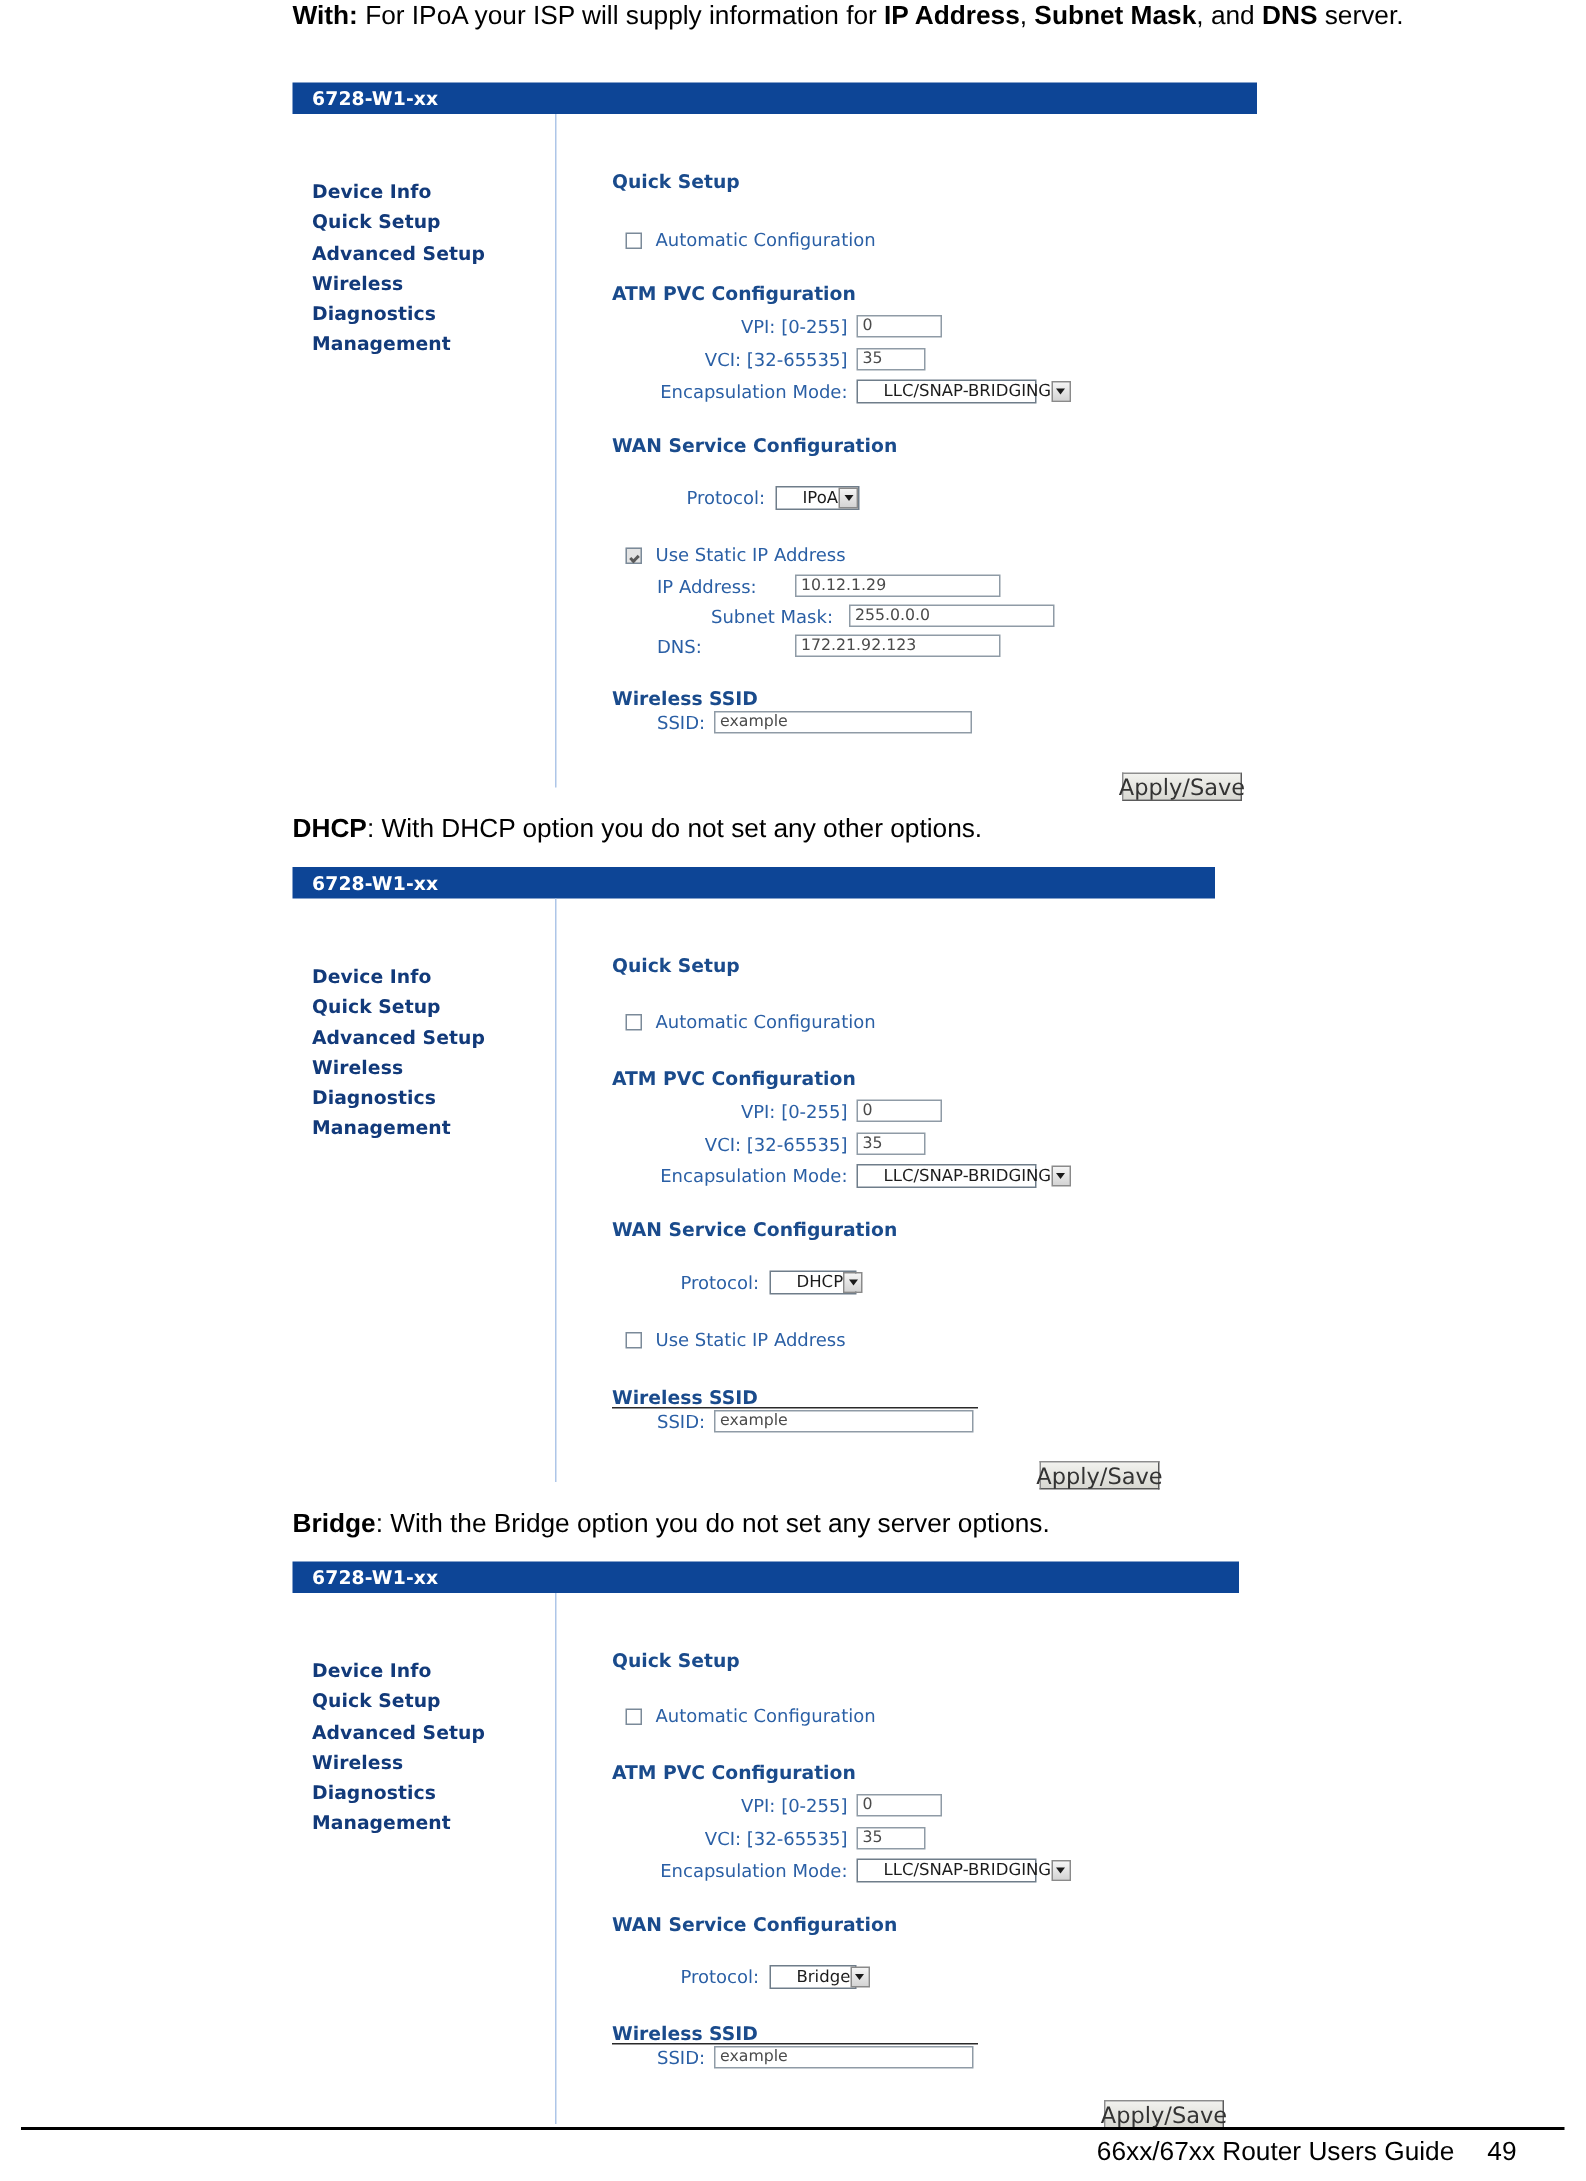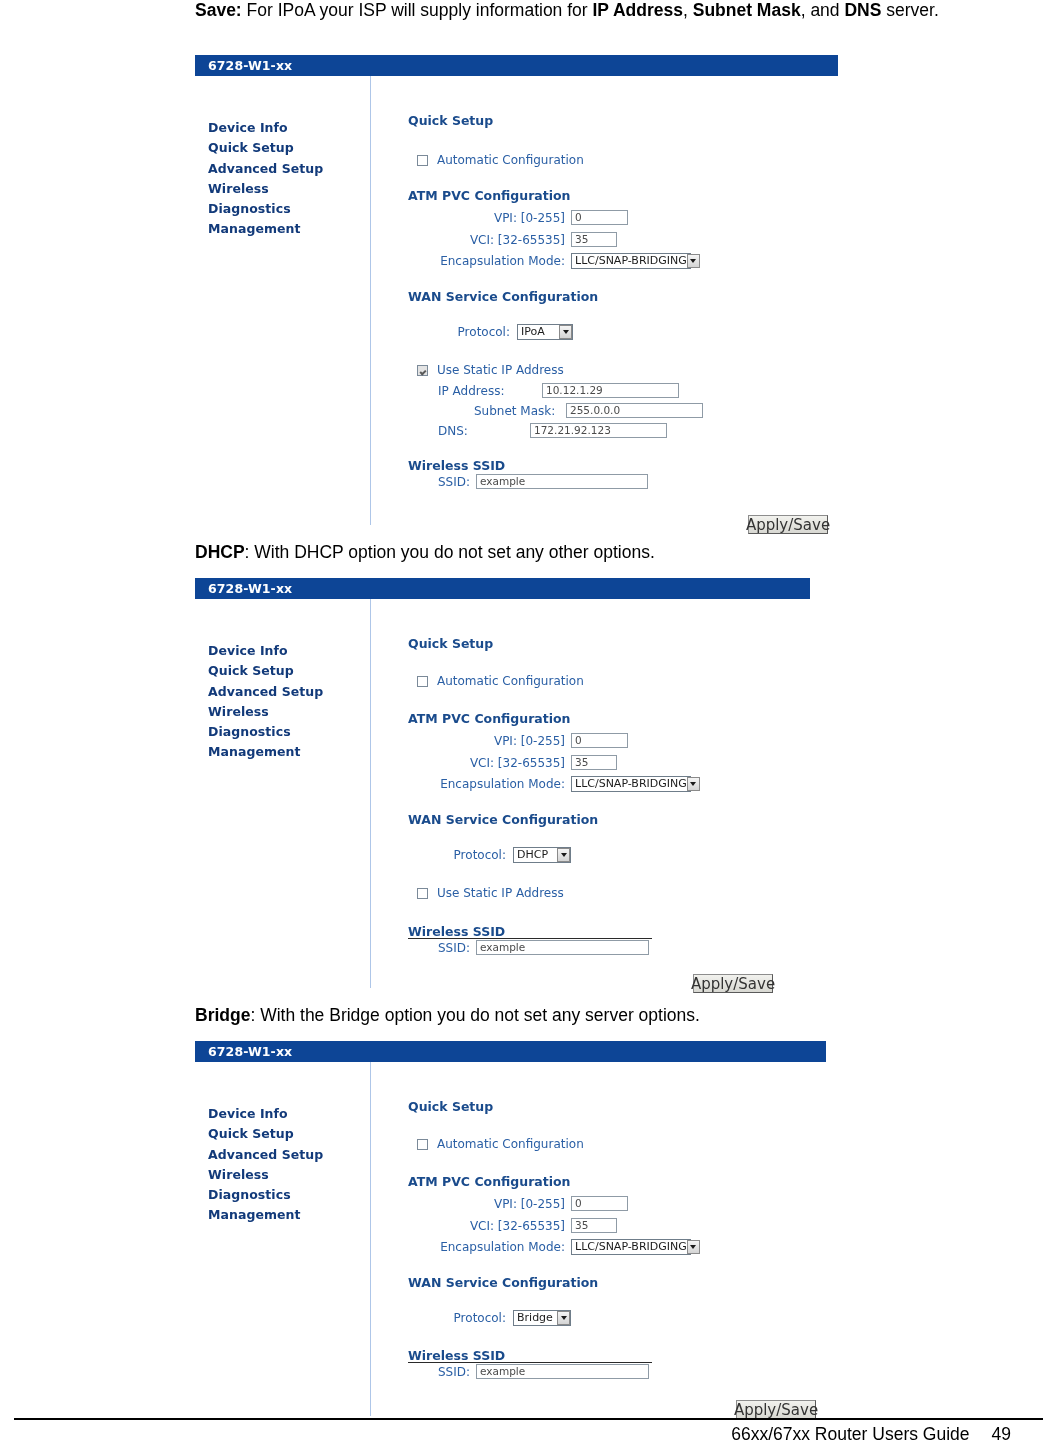--- a/index.html
+++ b/index.html
@@ -148,21 +148,21 @@
   }
   .selectbox {
     border: 1px solid #6f7d8a;
     background: #ffffff;
     height: 16px;
     box-sizing: border-box;
     font-family: "DejaVu Sans", sans-serif;
     font-size: 11px;
     color: #1c1c1c;
     line-height: 14px;
-    padding-left: 3px;
+    padding-left: 17px;
     display: flex;
     align-items: center;
     justify-content: space-between;
   }
   .sel-arrow {
     width: 13px;
     height: 14px;
     background: linear-gradient(#f5f5f5, #d4d4d4);
     border: 1px solid #8a8a8a;
     box-sizing: border-box;
@@ -219,21 +219,21 @@
   }
   .footer-pageno {
     display: inline-block;
     margin-left: 22px;
   }
 </style>
 </head>
 <body>
 
 <div class="prose" style="top:-2px;">
-  <b>Save:</b><span> For IPoA your ISP will supply information for </span><b>IP Address</b><span>, </span><b>Subnet Mask</b><span>, and </span><b>DNS</b><span> server.</span>
+  <b>With:</b><span> For IPoA your ISP will supply information for </span><b>IP Address</b><span>, </span><b>Subnet Mask</b><span>, and </span><b>DNS</b><span> server.</span>
 </div>
 
 <div class="router-panel" style="top:55px; width:643px; height:470px;">
   <div class="titlebar">
     <span>6728-W1-xx</span>
   </div>
   <div class="panel-body" style="height:449px;">
     <div class="divider" style="left:175px; height:449px;"></div>
 
     <div class="nav" style="top:42px;">
@@ -281,21 +281,21 @@
           <span>IPoA</span>
           <span class="sel-arrow"></span>
         </span>
       </div>
 
       <div class="chk-row" style="position:absolute; left:9px; top:287px;">
         <span class="chk checked"></span>
         <span class="lbl">Use Static IP Address</span>
       </div>
 
-      <div class="field-row" style="position:absolute; left:30px; top:307px;gap:12px;">
+      <div class="field-row" style="position:absolute; left:30px; top:307px;">
         <span class="field-label" style="width:92px; text-align:left;">IP Address:</span>
         <span class="textbox" style="width:137px;">10.12.1.29</span>
       </div>
 
       <div class="field-row" style="position:absolute; left:30px; top:327px;margin-left:36px;">
         <span class="field-label" style="width:92px; text-align:left;">Subnet Mask:</span>
         <span class="textbox" style="width:137px;">255.0.0.0</span>
       </div>
 
       <div class="field-row" style="position:absolute; left:30px; top:347px;">

